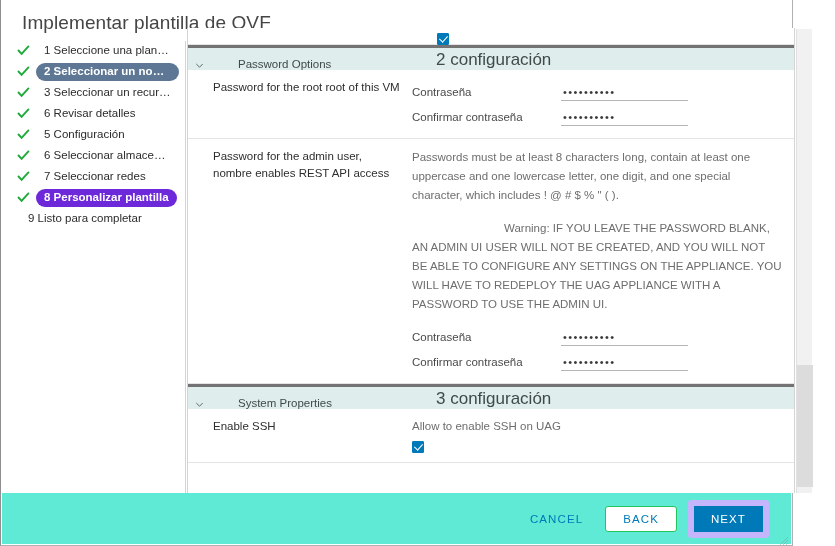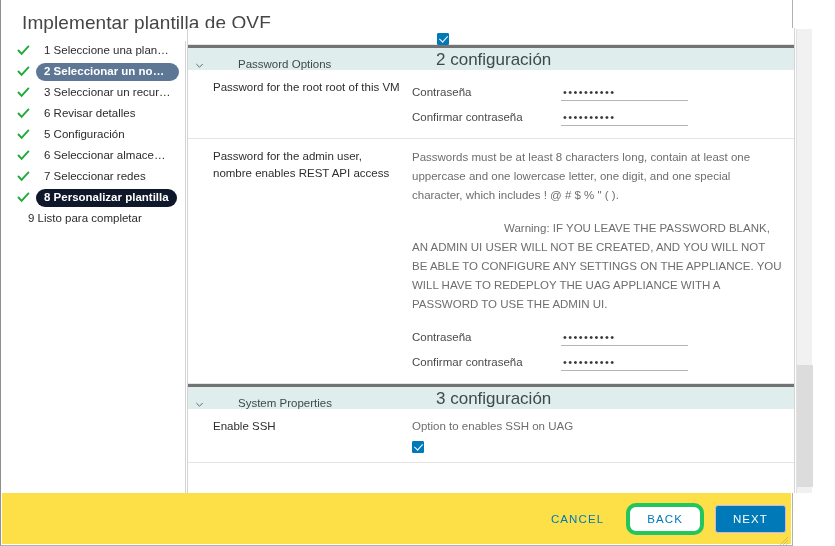--- a/index.html
+++ b/index.html
@@ -63,21 +63,21 @@
     overflow: hidden;
     text-overflow: ellipsis;
     white-space: nowrap;
   }
   .step.hover .pill {
     background: #5d7794;
     color: #ffffff;
     font-weight: bold;
   }
   .step.selected .pill {
-    background: #0f172a;
+    background: #6d28d9;
     color: #ffffff;
     font-weight: bold;
   }
   .step.plain .pill { margin-left: 2px; }
   
   #content {
     position: absolute;
     left: 186px; top: 28px;
     width: 608px; height: 465px;
     background: #ffffff;
@@ -206,50 +206,50 @@
     position: absolute;
     left: 793px; top: 28px;
     width: 1px; height: 465px;
     background: #d4d4d4;
   }
   
   #footer {
     position: absolute;
     left: 1px; right: 1px; bottom: 1px;
     height: 51px;
-    background: #fde047;
+    background: #5eead4;
     display: flex;
     align-items: center;
     justify-content: flex-end;
-    padding-right: 5px;
+    padding-right: 22px;
   }
   .btn {
     font-family: "Liberation Sans", sans-serif;
     font-size: 11.5px;
     letter-spacing: 1.1px;
     cursor: pointer;
   }
   #cancel-btn {
     background: transparent;
     border: 0;
     color: #0079b8;
     padding: 6px 10px;
     margin-right: 12px;
   }
   #back-btn {
     background: #ffffff;
-    border: 4px solid #22c55e;
+    border: 1px solid #22c55e;
     color: #0079b8;
-    border-radius: 10px;
+    border-radius: 3px;
     padding: 6px 17px;
     margin-right: 11px;
   }
   #next-btn {
     background: #0079b8;
-    border: 1px solid #c4b5fd;
+    border: 6px solid #c4b5fd;
     color: #ffffff;
     border-radius: 3px;
     padding: 7px 17px;
   }
   #resize-grip {
     position: absolute;
     right: 3px; bottom: 3px;
     width: 10px; height: 10px;
     opacity: 0.45;
   }
@@ -394,21 +394,21 @@
               <path d="M1.3 3 L4.5 6.2 L7.7 3" stroke="#5a6a6a" stroke-width="1" fill="none"></path>
             </svg>
         </span>
         <span class="sname">System Properties</span>
         <span class="scount">3 configuración</span>
       </div>
 
       <div class="row">
         <div class="lbl">Enable SSH</div>
         <div class="val">
-          <div>Option to enables SSH on UAG</div>
+          <div>Allow to enable SSH on UAG</div>
           <span class="cbox on"></span>
         </div>
       </div>
 
 
     </div>
   </div>
 
   <div id="vdivider"></div>
 

